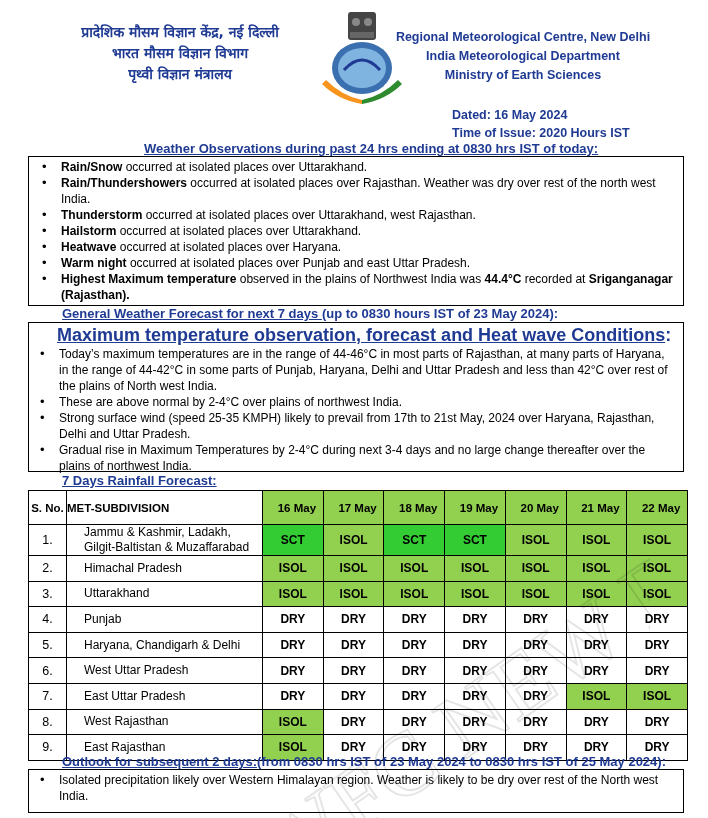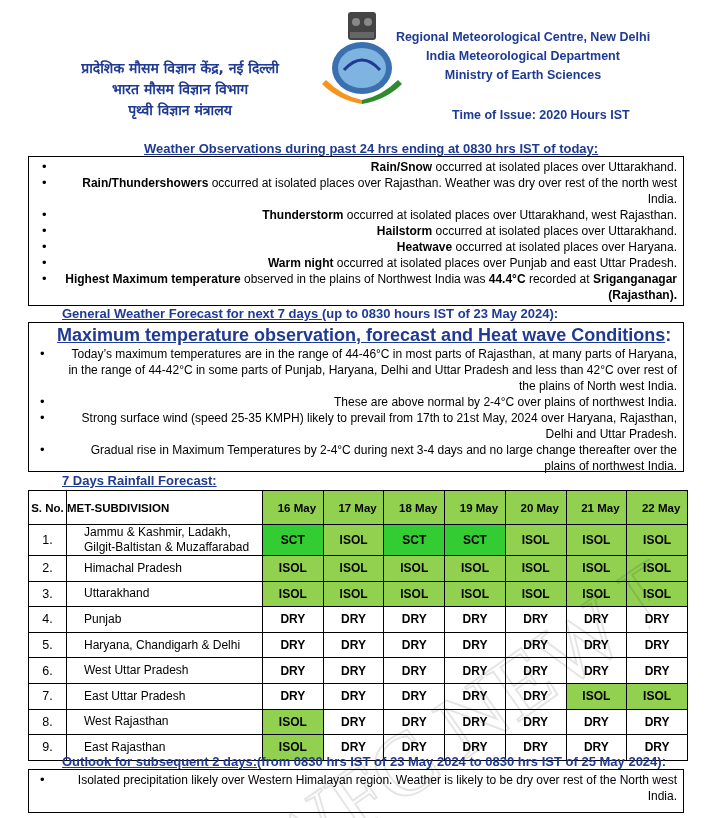--- a/index.html
+++ b/index.html
@@ -5,40 +5,40 @@
   * { box-sizing: border-box; margin: 0; padding: 0; }
   body {
     width: 708px; height: 818px; background: #ffffff;
     font-family: "Liberation Sans", "DejaVu Sans", sans-serif;
     color: #000; font-size: 12px; position: relative; overflow: hidden;
   }
   .header { position: relative; height: 140px; }
   .hindi {
     position: absolute; left: 66px; top: 22px; width: 228px;
     color: #1f3a93; font-weight: bold; font-size: 14px; line-height: 21px;
-    font-family: "DejaVu Sans", sans-serif; text-align: center; margin-top: 36px;
+    font-family: "DejaVu Sans", sans-serif; text-align: center;
   }
   .emblem { position: absolute; left: 320px; top: 10px; width: 84px; height: 96px; }
   .english {
     position: absolute; left: 388px; top: 28px; width: 270px;
     color: #1f3a93; font-weight: bold; font-size: 12.5px; line-height: 19px; text-align: center;
   }
   .dated {
     position: absolute; left: 452px; top: 106px; color: #1f3a93; font-weight: bold; font-size: 12.5px; line-height: 18px;
   }
   .section-title {
     color: #1f3a93; font-weight: bold; font-size: 13px; text-decoration: underline;
   }
   .obs-title { position: absolute; left: 144px; top: 141px; }
   .box {
     position: absolute; border: 1px solid #000; background: #fff;
   }
   .obs-box { left: 28px; top: 156px; width: 656px; height: 150px; padding: 2px 6px 0 8px; }
   ul.bul { list-style: none; }
-  ul.bul li { position: relative; padding-left: 24px; font-size: 12px; line-height: 16px; text-align: right; }
+  ul.bul li { position: relative; padding-left: 24px; font-size: 12px; line-height: 16px; }
   ul.bul li::before { content: "•"; position: absolute; left: 5px; top: 0; font-size: 13px; }
   .gen-title { position: absolute; left: 62px; top: 306px; }
   .gen-title .u { text-decoration: underline; }
   .max-box { left: 28px; top: 322px; width: 656px; height: 150px; padding: 2px 6px 0 6px; }
   .max-title { color: #1f3a93; font-weight: bold; font-size: 18px; padding-left: 22px; }
   .max-title span.u { text-decoration: underline; }
   .rain-title { position: absolute; left: 62px; top: 473px; }
   table.rain {
     position: absolute; left: 28px; top: 490px; width: 660px;
     border-collapse: collapse; table-layout: fixed;
@@ -77,20 +77,21 @@
     <path d="M24 60 Q42 40 60 60" stroke="#1f3a93" stroke-width="3" fill="none"></path>
     <path d="M6 70 Q22 86 42 90 L42 94 Q18 90 2 74 Z" fill="#f7941d"></path>
     <path d="M78 70 Q62 86 42 90 L42 94 Q66 90 82 74 Z" fill="#2e8b2e"></path>
   </svg>
   <div class="english">
     <div>Regional Meteorological Centre, New Delhi</div>
     <div>India Meteorological Department</div>
     <div>Ministry of Earth Sciences</div>
   </div>
   <div class="dated">
+    <div>Dated: 16 May 2024</div>
     <div>Time of Issue: 2020 Hours IST</div>
   </div>
 </div>
 
 <div class="section-title obs-title">Weather Observations during past 24 hrs ending at 0830 hrs IST of today:</div>
 <div class="box obs-box">
   <ul class="bul">
     <li><b>Rain/Snow</b><span> occurred at isolated places over Uttarakhand.</span></li>
     <li><b>Rain/Thundershowers</b><span> occurred at isolated places over Rajasthan. Weather was dry over rest of the north west India.</span></li>
     <li><b>Thunderstorm</b><span> occurred at isolated places over Uttarakhand, west Rajasthan.</span></li>

